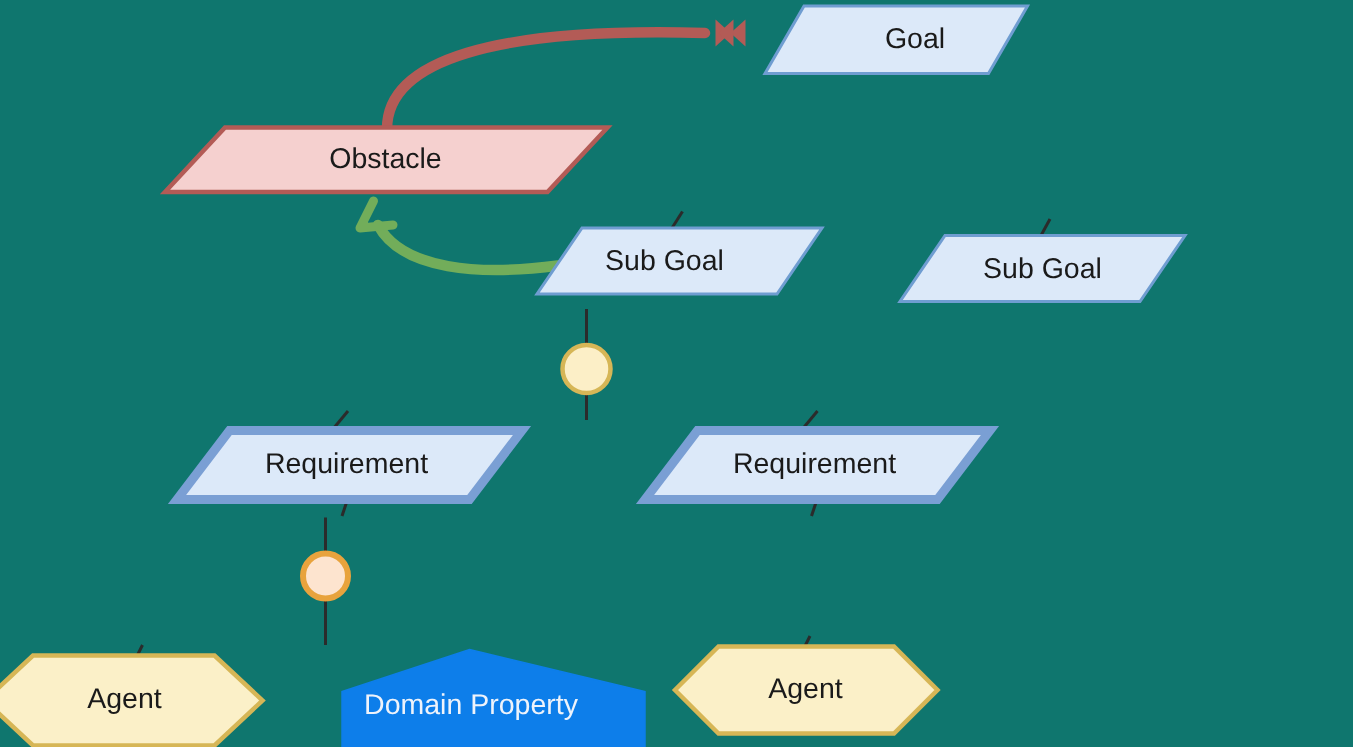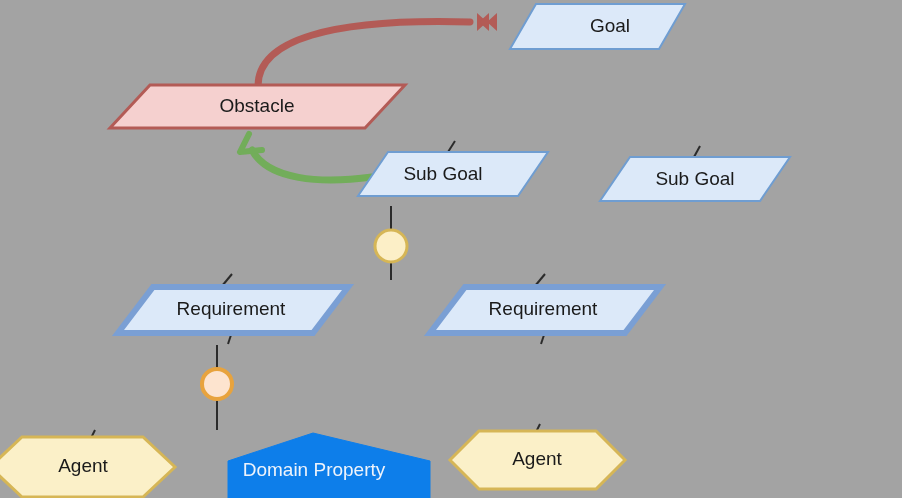--- a/index.html
+++ b/index.html
@@ -8,21 +8,21 @@
     padding: 0;
     background: #000000;
   }
   body {
     font-family: "Liberation Sans", sans-serif;
   }
   #canvas {
     position: relative;
     width: 902px;
     height: 498px;
-    background: #a3a3a3;
+    background: #0f766e;
     overflow: hidden;
   }
   #diagram-svg {
     position: absolute;
     left: 0;
     top: 0;
     width: 902px;
     height: 498px;
     display: block;
   }

